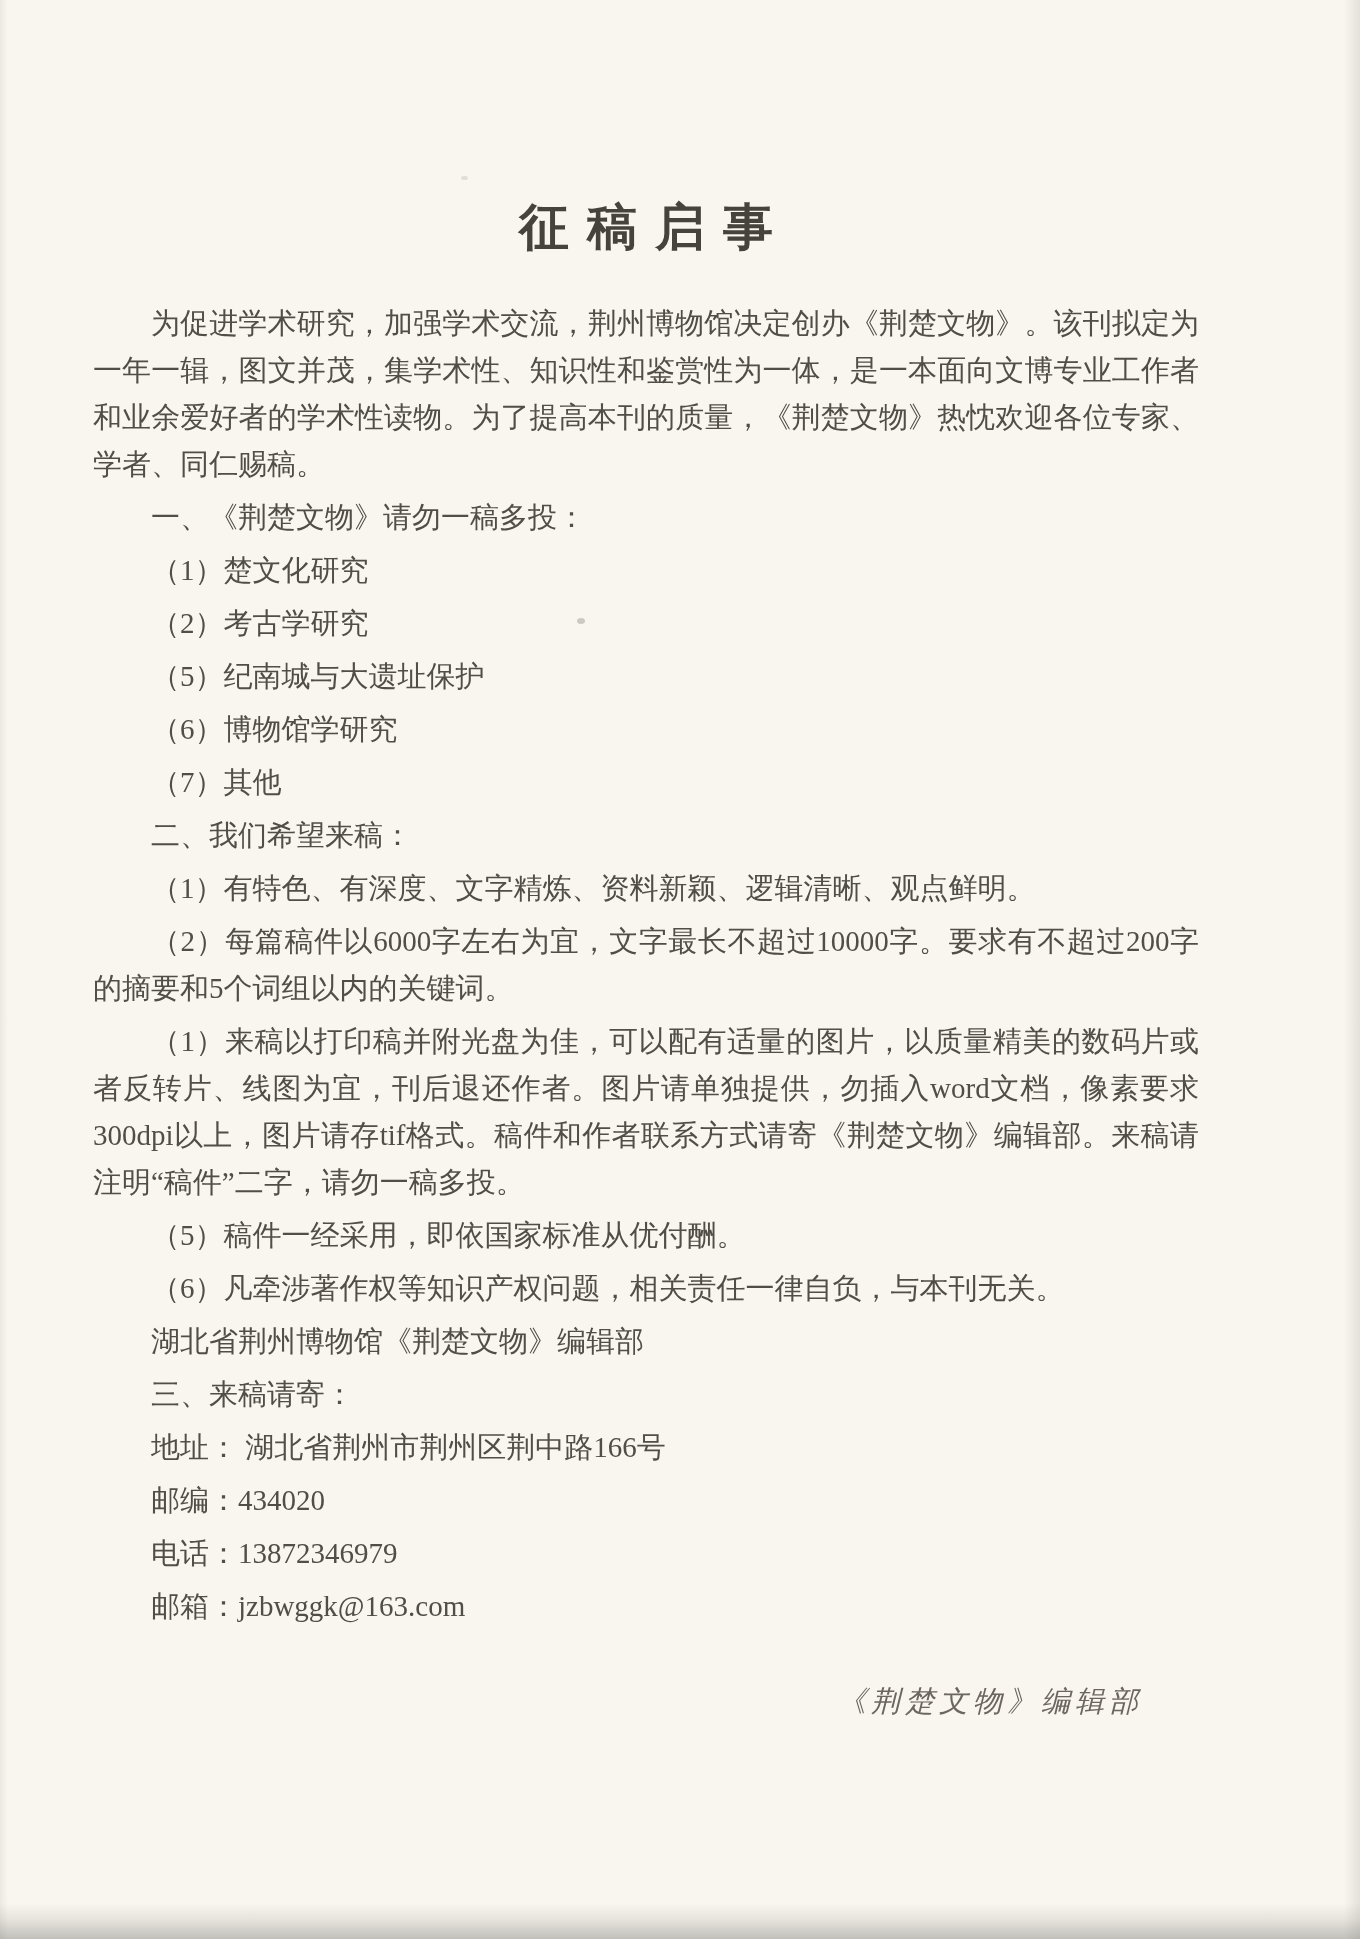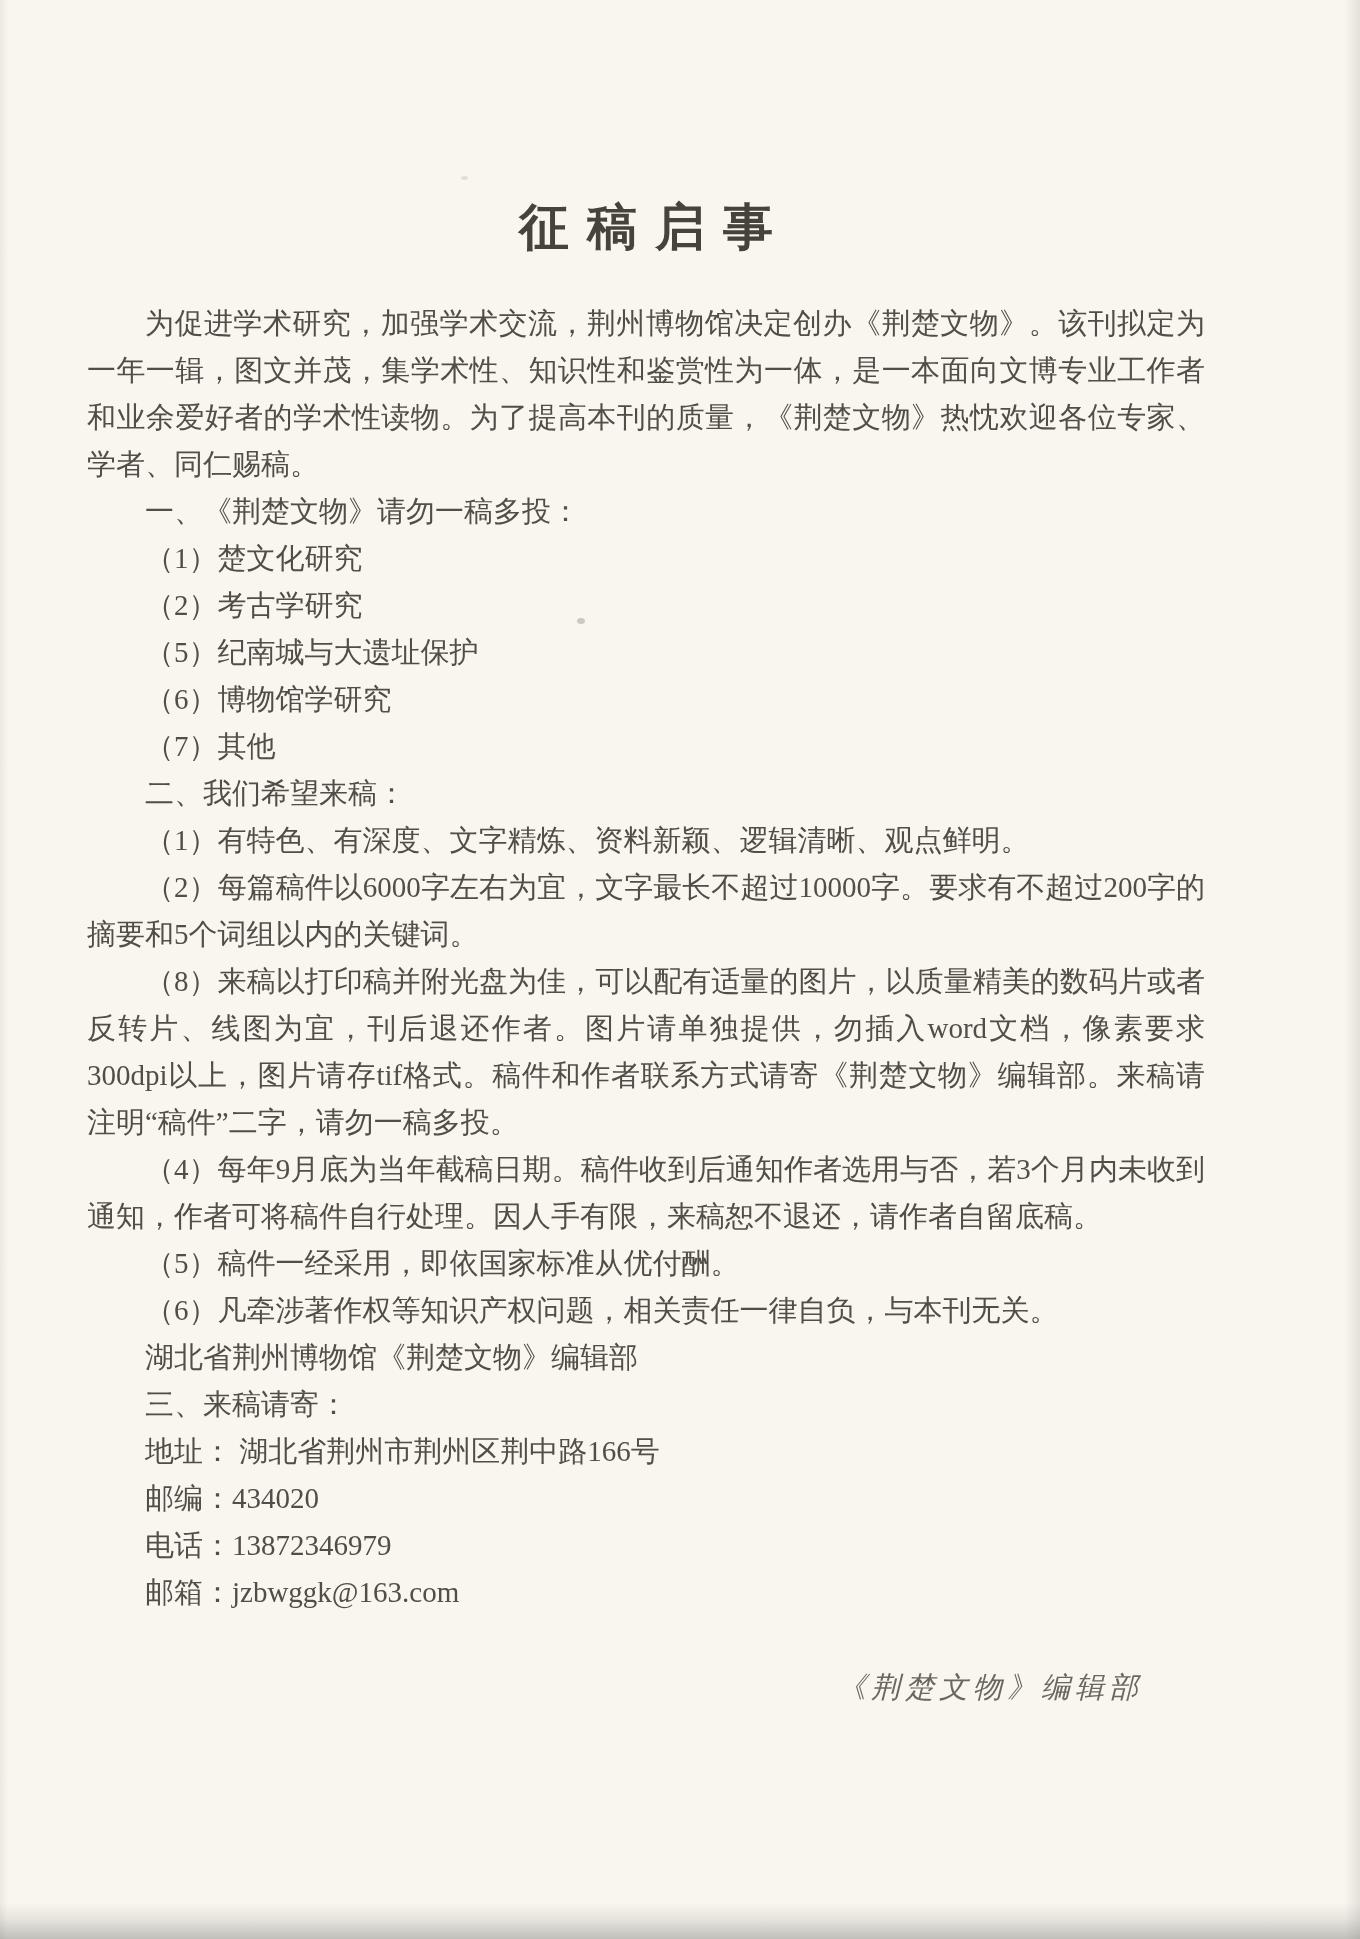--- a/index.html
+++ b/index.html
@@ -30,21 +30,21 @@
     margin: 0 0 44px 0;
     text-align: center;
     font-size: 50px;
     line-height: 58px;
     font-weight: bold;
     letter-spacing: 18px;
     text-indent: 18px;
     color: var(--title-ink, #46433d);
   }
   .para {
-    margin: 0;
+    margin: 6px;
     text-indent: 2em;
   }
   .signature {
     margin-top: 48px;
     text-align: right;
     padding-right: 62px;
     font-style: italic;
     font-size: 29px;
     letter-spacing: 5px;
     color: var(--signature-ink, #6b675f);
@@ -101,22 +101,21 @@
       <p class="para">（2）考古学研究</p>
       <p class="para">（5）纪南城与大遗址保护</p>
       <p class="para">（6）博物馆学研究</p>
       <p class="para">（7）其他</p>
     </div>
 
     <div>
       <p class="para">二、我们希望来稿：</p>
       <p class="para">（1）有特色、有深度、文字精炼、资料新颖、逻辑清晰、观点鲜明。</p>
       <p class="para">（2）每篇稿件以6000字左右为宜，文字最长不超过10000字。要求有不超过200字的摘要和5个词组以内的关键词。</p>
-      <p class="para">（8）来稿以打印稿并附光盘为佳，可以配有适量的图片，以质量精美的数码片或者反转片、线图为宜，刊后退还作者。图片请单独提供，勿插入word文档，像素要求300dpi以上，图片请存tif格式。稿件和作者联系方式请寄《荆楚文物》编辑部。来稿请注明“稿件”二字，请勿一稿多投。</p>
-      <p class="para">（4）每年9月底为当年截稿日期。稿件收到后通知作者选用与否，若3个月内未收到通知，作者可将稿件自行处理。因人手有限，来稿恕不退还，请作者自留底稿。</p>
+      <p class="para">（1）来稿以打印稿并附光盘为佳，可以配有适量的图片，以质量精美的数码片或者反转片、线图为宜，刊后退还作者。图片请单独提供，勿插入word文档，像素要求300dpi以上，图片请存tif格式。稿件和作者联系方式请寄《荆楚文物》编辑部。来稿请注明“稿件”二字，请勿一稿多投。</p>
       <p class="para">（5）稿件一经采用，即依国家标准从优付酬。</p>
       <p class="para">（6）凡牵涉著作权等知识产权问题，相关责任一律自负，与本刊无关。</p>
     </div>
 
     <div>
       <p class="para">湖北省荆州博物馆《荆楚文物》编辑部</p>
       <p class="para">三、来稿请寄：</p>
       <p class="para">地址： 湖北省荆州市荆州区荆中路166号</p>
       <p class="para">邮编：434020</p>
       <p class="para">电话：13872346979</p>

